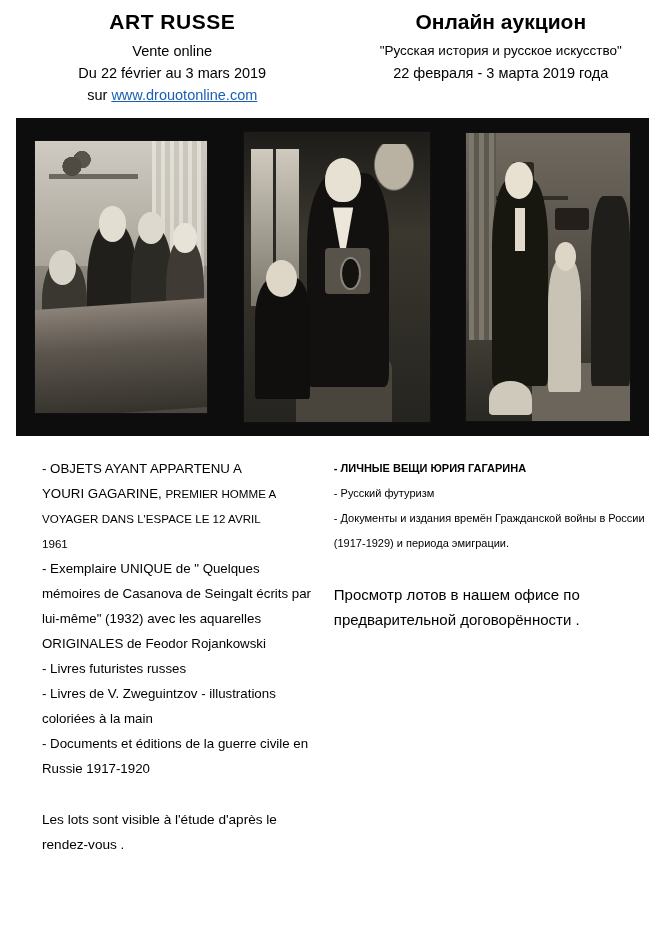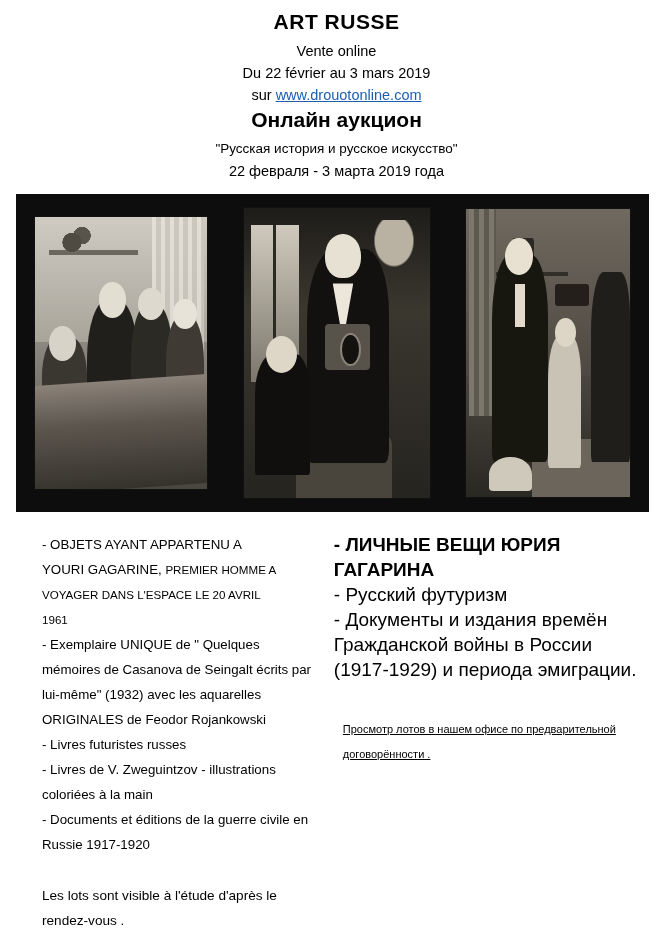--- a/index.html
+++ b/index.html
@@ -17,21 +17,21 @@
   }
   .page {
     width: 665px;
     height: 932px;
     position: relative;
   }
 
   
   .header {
     display: flex;
-    flex-direction: column;
+    flex-direction: row;
     padding-top: 8px;
     margin-left: 8px;
   }
   .header-col {
     flex: 1 1 50%;
     text-align: center;
     padding: 0 4px;
   }
   .title-fr {
     font-size: 21px;
@@ -173,38 +173,37 @@
   }
   .fr-para {
     font-size: 13.3px;
     line-height: 25px;
     margin: 0;
   }
   .fr-small {
     font-size: 11.6px;
   }
   .ru-para {
-    font-size: 19px;
+    font-size: 11px;
     line-height: 25px;
     margin: 0;
   }
   .ru-bold {
     font-weight: bold;
   }
   .spacer-block { height: 26px; }
   .footer-fr {
     font-size: 13.6px;
     line-height: 25px;
     margin: 0;
   }
   .footer-ru {
-    font-size: 11px;
+    font-size: 15px;
     line-height: 25px;
-    margin: 9px;
-    text-decoration: underline;
+    margin: 0;
   }
 </style>
 </head>
 <body>
 
 <div class="page">
 
   <div class="header">
 
     <div class="header-col">
@@ -276,21 +275,21 @@
     </div>
 
   </div>
 
   <div class="body-cols">
 
     <div class="col-fr">
       <p class="fr-para">
         <span>- OBJETS  AYANT APPARTENU A</span><br>
         <span>YOURI GAGARINE, </span><span class="fr-small">PREMIER HOMME A</span><br>
-        <span class="fr-small">VOYAGER DANS L'ESPACE LE 20 AVRIL</span><br>
+        <span class="fr-small">VOYAGER DANS L'ESPACE LE 12 AVRIL</span><br>
         <span class="fr-small">1961</span>
       </p>
       <p class="fr-para">- Exemplaire UNIQUE de " Quelques mémoires de Casanova de Seingalt écrits par lui-même" (1932) avec les aquarelles ORIGINALES de Feodor Rojankowski</p>
       <p class="fr-para">- Livres futuristes russes</p>
       <p class="fr-para">- Livres de V. Zweguintzov - illustrations coloriées à la main</p>
       <p class="fr-para">- Documents et éditions de la guerre civile en Russie 1917-1920</p>
       <div class="spacer-block"></div>
       <p class="footer-fr">Les lots sont visible à l'étude d'après le rendez-vous .</p>
     </div>
 

